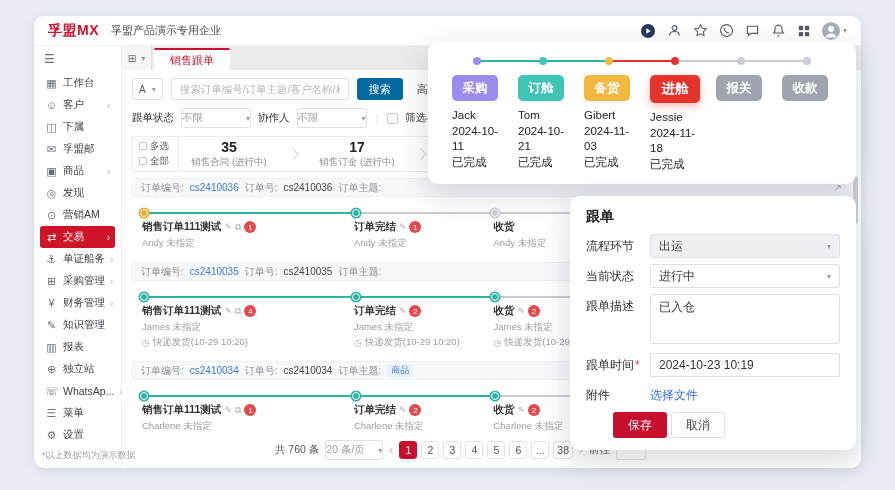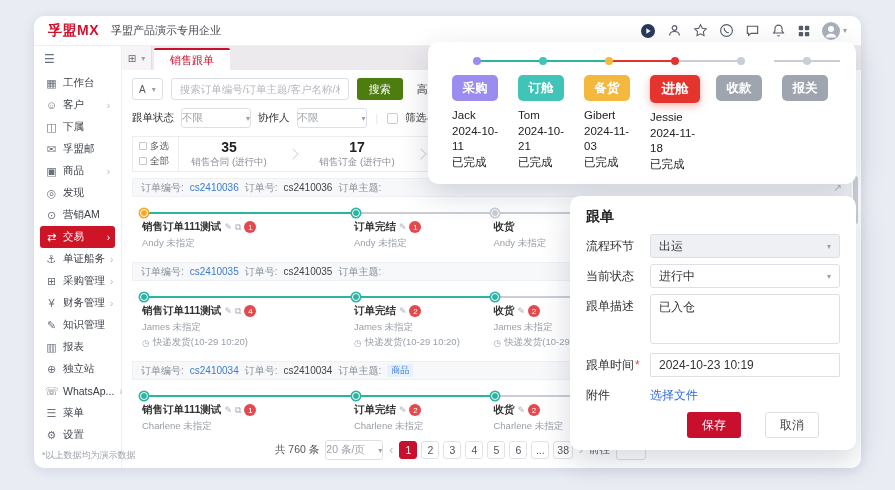--- a/index.html
+++ b/index.html
@@ -29,21 +29,21 @@
   .footnote{position:absolute;left:8px;bottom:6px;font-size:9px;color:#9aa0a8;white-space:nowrap}
   
   .main{flex:1;min-width:0;display:flex;flex-direction:column;background:#fff;position:relative}
   .tabstrip{flex:0 0 24px;background:#edeaee;display:flex;align-items:flex-end}
   .tab-launcher{width:30px;height:24px;background:#f6f4f6;display:flex;align-items:center;justify-content:center;gap:2px;color:#666;font-size:10px;border-right:1px solid #e2dfe2;cursor:pointer}
   .tab{height:22px;background:#fff;color:#c8102e;font-size:11px;display:flex;align-items:center;padding:0 16px;border-top:2px solid #c8102e;border-radius:2px 2px 0 0;margin-left:2px;cursor:pointer}
   .toolbar{display:flex;align-items:center;gap:8px;padding:8px 10px 6px}
   .sort-select{height:22px;border:1px solid #dcdfe4;border-radius:3px;display:flex;align-items:center;padding:0 6px;font-size:10px;color:#555;gap:3px;cursor:pointer}
   .search-input{width:178px;height:22px;border:1px solid #dcdfe4;border-radius:3px;font-size:10.5px;padding:0 8px;color:#333;outline:none}
   .search-input::placeholder{color:#b4b8bf}
-  .btn-search{height:22px;width:46px;background:#4d7c0f;color:#fff;border:none;border-radius:3px;font-size:11px;cursor:pointer}
+  .btn-search{height:22px;width:46px;background:#0369a1;color:#fff;border:none;border-radius:3px;font-size:11px;cursor:pointer}
   .adv-filter{font-size:11px;color:#333;margin-left:6px;cursor:pointer}
   .filters{display:flex;align-items:center;gap:7px;padding:2px 10px 8px;font-size:10.5px;color:#333}
   .f-select{min-width:70px;height:20px;border:1px solid #dcdfe4;border-radius:3px;display:flex;align-items:center;justify-content:space-between;padding:0 0;color:#9aa0a8;font-size:10.5px;cursor:pointer;background:#fff}
   .divider{color:#e2e5ea;margin:0 2px}
   .checkbox{width:11px;height:11px;border:1px solid #c8ccd4;border-radius:2px;background:#fff;cursor:pointer}
   
   .stats{display:flex;align-items:stretch;border:1px solid #ebedf0;margin:0 10px;height:36px}
   .stats-left{flex:0 0 46px;border-right:1px solid #ebedf0;display:flex;flex-direction:column;justify-content:center;gap:2px;padding-left:6px;font-size:9.5px;color:#555}
   .mini-box{display:inline-block;width:8px;height:8px;border:1px solid #c3c7ce;border-radius:1px;margin-right:3px;vertical-align:-1px}
   .stat-cells{display:flex;align-items:center;flex:1}
@@ -94,21 +94,21 @@
   .form-title{font-size:14px;font-weight:bold;color:#222;margin-bottom:8px}
   .f-row{display:flex;margin-bottom:6px;font-size:12px;color:#333}
   .f-label{flex:0 0 64px;width:64px;padding-top:4px}
   .req{color:#e5484d;margin-left:1px}
   .f-control{flex:1;min-width:0}
   .sel{height:24px;border:1px solid #dcdfe4;border-radius:3px;background:#eef0f4;display:flex;align-items:center;justify-content:space-between;padding:0 8px;color:#333;font-size:12px;cursor:pointer}
   .sel.white{background:#fff}
   .ta{width:100%;height:50px;border:1px solid #dcdfe4;border-radius:3px;font-size:12px;padding:4px 8px;resize:none;color:#333;font-family:inherit;outline:none}
   .ti{width:100%;height:24px;border:1px solid #dcdfe4;border-radius:1px;font-size:12px;padding:0 8px;color:#333;outline:none}
   .file-link{color:#2e6be6;font-size:12px;display:inline-block;padding-top:4px;cursor:pointer}
-  .form-btns{display:flex;gap:24px;margin-left:101px;margin-top:8px}
+  .form-btns{display:flex;gap:4px;margin-left:27px;margin-top:8px}
   .btn-save{width:54px;height:26px;background:#c8102e;color:#fff;border:none;border-radius:3px;font-size:12px;cursor:pointer}
   .btn-cancel{width:54px;height:26px;background:#fff;color:#444;border:1px solid #dcdfe4;border-radius:3px;font-size:12px;cursor:pointer}
 </style>
 </head>
 <body>
 
 <div class="window">
 
   <div class="topbar">
     <span class="logo">孚盟MX</span>
@@ -630,34 +630,34 @@
       <div class="p-inner">
         <div class="p-btn" style="background: rgb(229, 52, 46);">进舱</div>
         <div class="p-person">Jessie</div>
         <div class="p-date">2024-11-18</div>
         <div class="p-status">已完成</div>
       </div>
     </div>
 
     <div class="p-col">
       <span class="pline-l" style="background: rgb(201, 205, 214);"></span>
+      <span class="pline-r" style="background: rgb(201, 205, 214);"></span>
+      <span class="pdot" style="background: rgb(201, 205, 214);"></span>
+      <div class="p-inner">
+        <div class="p-btn" style="background: rgb(159, 165, 175);">报关</div>
+
+      </div>
+    </div>
+
+    <div class="p-col">
+      <span class="pline-l" style="background: rgb(201, 205, 214);"></span>
       <span class="pline-r"></span>
       <span class="pdot" style="background: rgb(201, 205, 214);"></span>
       <div class="p-inner">
         <div class="p-btn" style="background: rgb(159, 165, 175);">收款</div>
-
-      </div>
-    </div>
-
-    <div class="p-col">
-      <span class="pline-l" style="background: rgb(201, 205, 214);"></span>
-      <span class="pline-r" style="background: rgb(201, 205, 214);"></span>
-      <span class="pdot" style="background: rgb(201, 205, 214);"></span>
-      <div class="p-inner">
-        <div class="p-btn" style="background: rgb(159, 165, 175);">报关</div>
 
       </div>
     </div>
   </div>
 
 <div class="form-card">
   <div class="form-title">跟单</div>
   <div class="f-row">
     <div class="f-label">流程环节</div>
     <div class="f-control">

